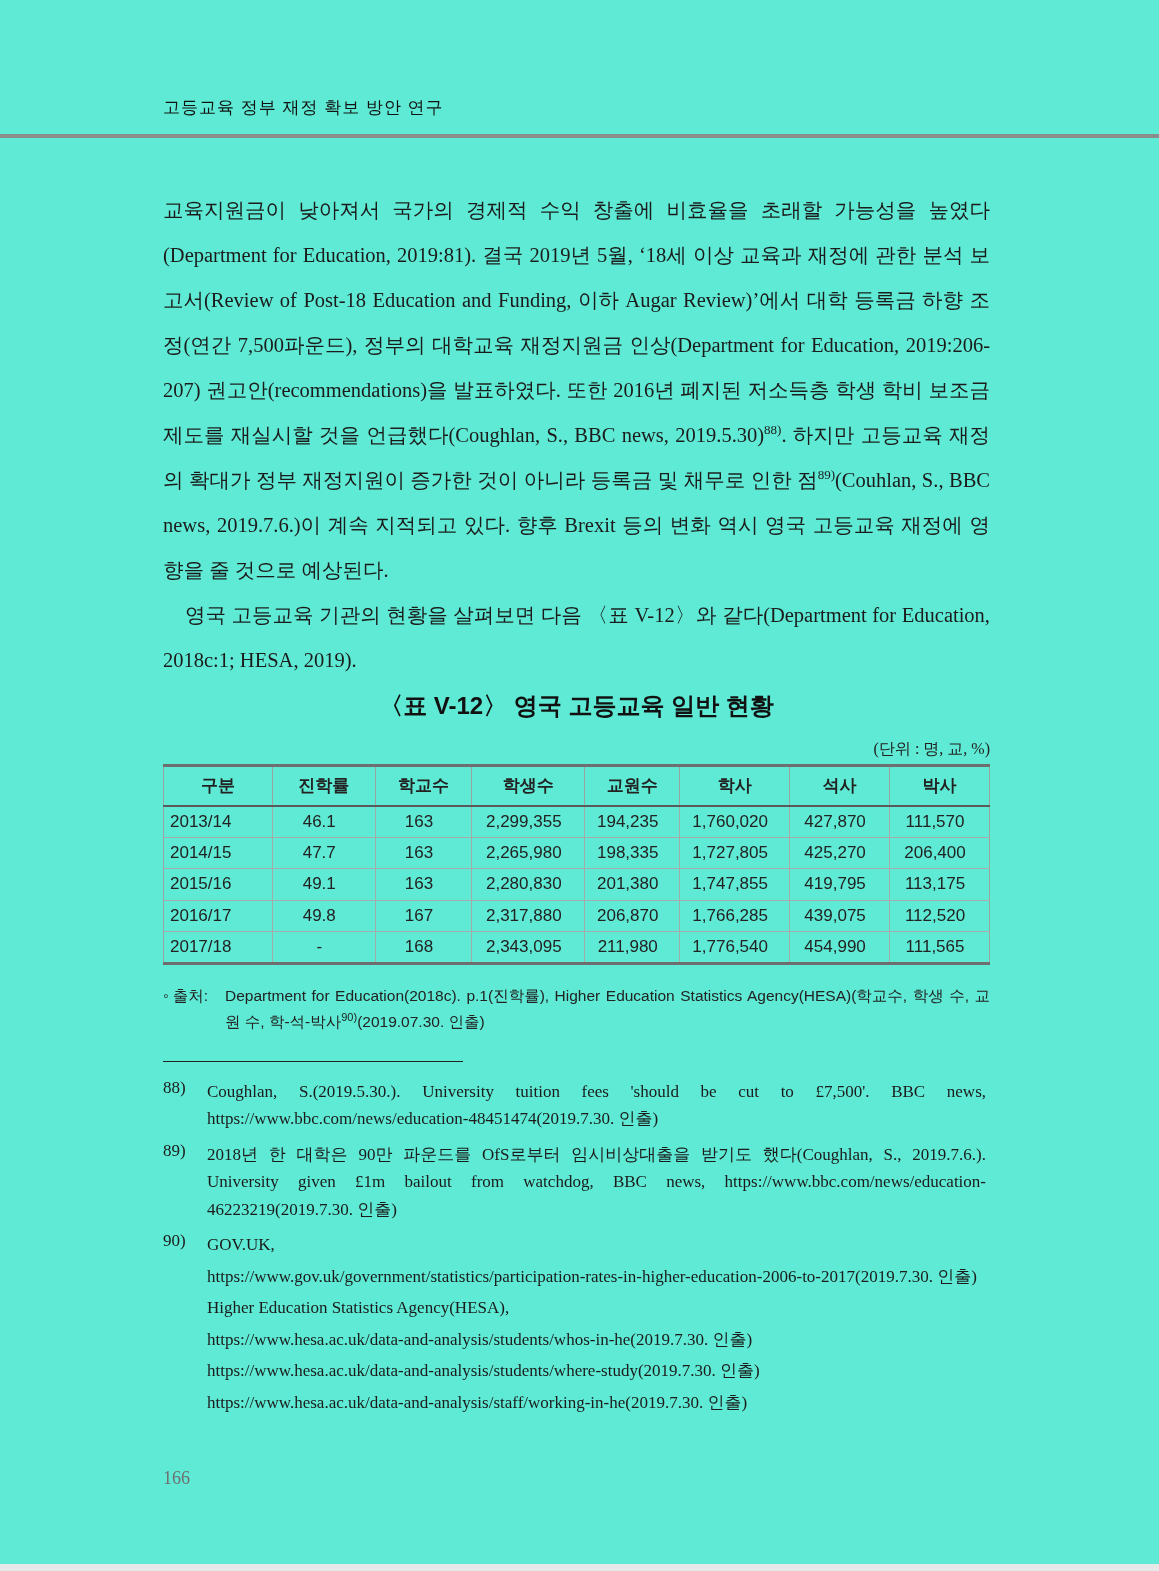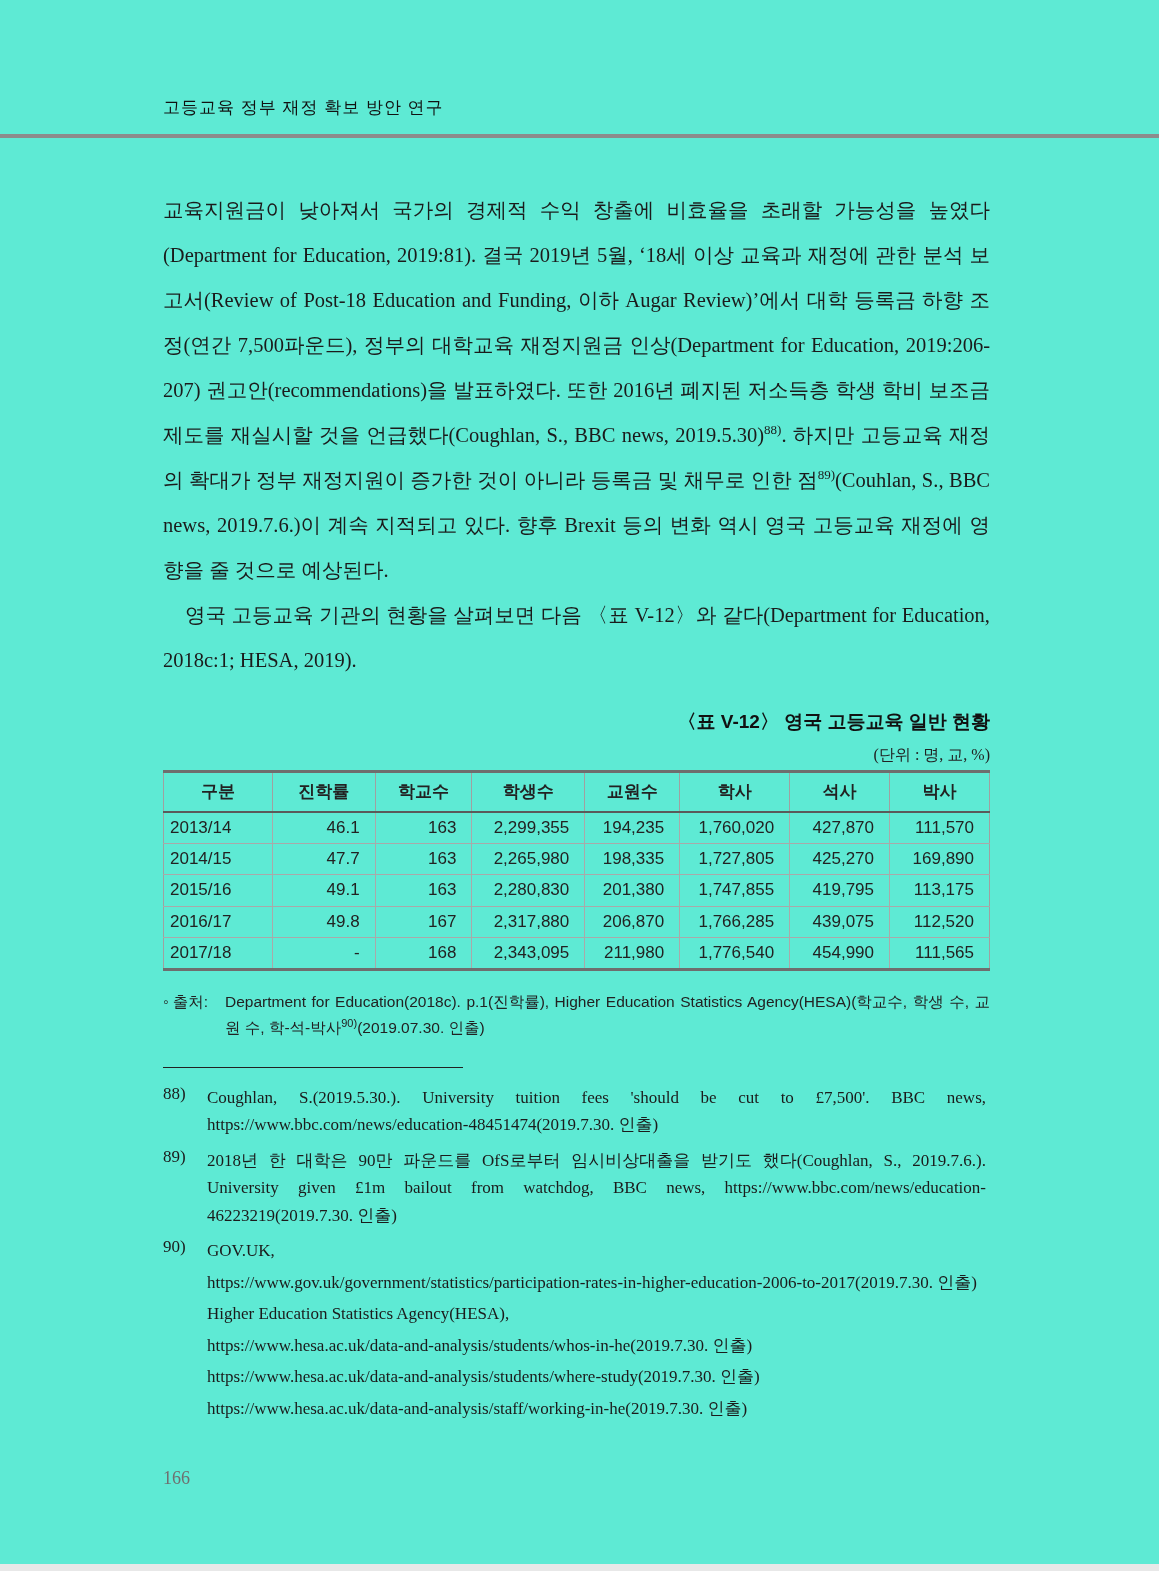--- a/index.html
+++ b/index.html
@@ -42,29 +42,29 @@
   }
   .para.indent { text-indent: 22px; }
   sup.fn-ref {
     font-size: 13px;
     line-height: 0;
     vertical-align: super;
   }
 
   
   .tbl-title {
-    margin-top: 26px;
-    text-align: right;
-    font-family: "Liberation Sans", "DejaVu Sans", sans-serif;
-    font-size: 19px;
+    margin-top: 7px;
+    text-align: center;
+    font-family: "Liberation Sans", "DejaVu Sans", sans-serif;
+    font-size: 24px;
     font-weight: bold;
     color: #111;
   }
   .tbl-unit {
-    margin-top: 10px;
+    margin-top: 17px;
     text-align: right;
     font-family: "Liberation Serif", "DejaVu Serif", serif;
     font-size: 16px;
     color: #222;
   }
   table.stats {
     margin-top: 4px;
     width: 827px;
     border-collapse: collapse;
     font-family: "Liberation Sans", "DejaVu Sans", sans-serif;
@@ -84,21 +84,21 @@
   }
   table.stats td {
     height: 31.5px;
     border-bottom: 1px solid #a9a9a9;
     border-left: 1px solid #a9a9a9;
     padding: 0 15px 0 6px;
   }
   table.stats tr > *:first-child { border-left: none; }
   table.stats tbody tr:last-child td { border-bottom: none; }
   td.c { text-align: left; padding: 0 6px; }
-  td.r { text-align: right; }
+  td.r { text-align: center; }
 
   
   .source {
     display: flex;
     margin-top: 18px;
     font-family: "Liberation Sans", "DejaVu Sans", sans-serif;
     font-size: 15.5px;
     line-height: 26px;
     color: #222;
   }
@@ -191,21 +191,21 @@
           <td class="r">111,570</td>
         </tr>
         <tr>
           <td class="c">2014/15</td>
           <td class="r">47.7</td>
           <td class="r">163</td>
           <td class="r">2,265,980</td>
           <td class="r">198,335</td>
           <td class="r">1,727,805</td>
           <td class="r">425,270</td>
-          <td class="r">169,890</td>
+          <td class="r">206,400</td>
         </tr>
         <tr>
           <td class="c">2015/16</td>
           <td class="r">49.1</td>
           <td class="r">163</td>
           <td class="r">2,280,830</td>
           <td class="r">201,380</td>
           <td class="r">1,747,855</td>
           <td class="r">419,795</td>
           <td class="r">113,175</td>

